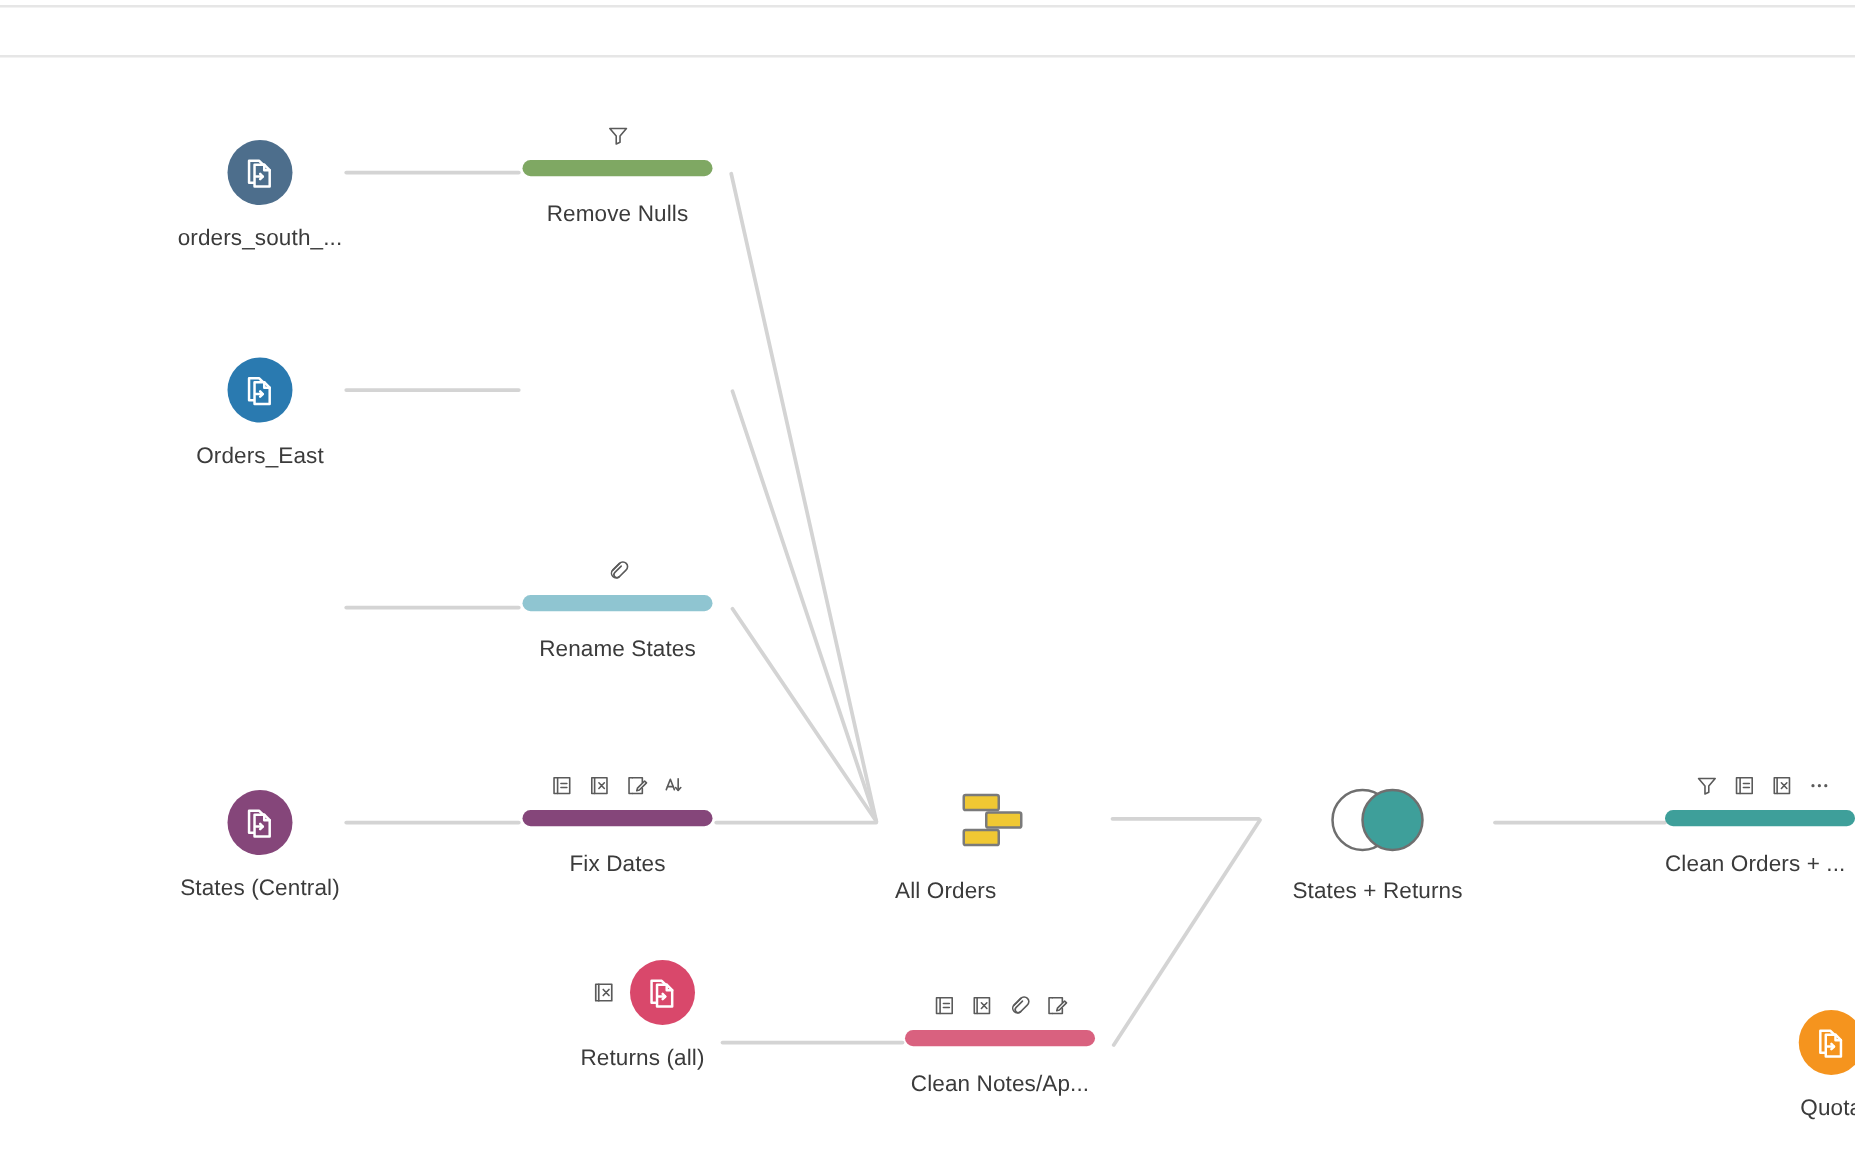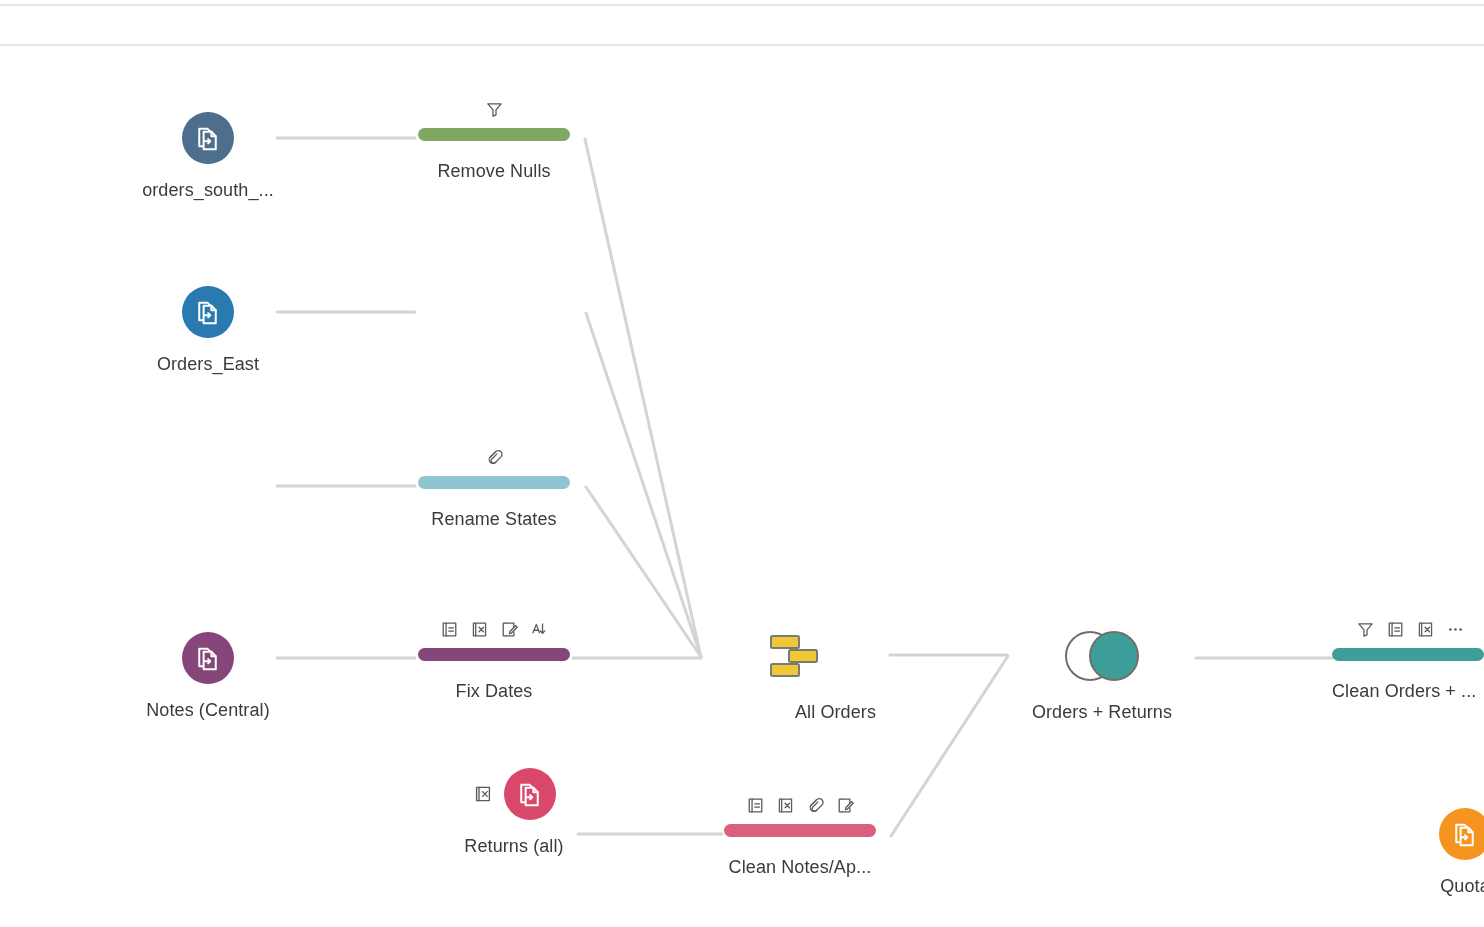--- a/index.html
+++ b/index.html
@@ -87,21 +87,21 @@
   }
   .step-icons .ic { display: block; }
   .step-bar {
     width: 152px;
     height: 13px;
     border-radius: 7px;
     margin: 4px auto 0 auto;
   }
 
   
-  .union { width: 160px; text-align: right; }
+  .union { width: 160px; text-align: left; }
   .union-glyph {
     height: 56px;
     display: flex;
     align-items: center;
     justify-content: center;
   }
 
   
   .join { width: 160px; text-align: center; }
   .join-glyph {
@@ -190,21 +190,21 @@
       <div class="src-circle" style="background:#85467A;">
         <svg width="30" height="30" viewBox="0 0 24 24" fill="none" stroke="#ffffff" stroke-width="1.6" stroke-linecap="round" stroke-linejoin="round">
           <path d="M5 4.5h6.5L15 8v10.5H5z"></path>
           <path d="M8.5 7h6.2L18.2 10.5V21H8.5z" fill="#85467A"></path>
           <path d="M14.7 7v3.5h3.5"></path>
           <path d="M9.4 14.6h4.2"></path>
           <path d="M12.1 12.9l1.7 1.7-1.7 1.7"></path>
         </svg>
       </div>
     </div>
-    <div class="node-label">Notes (Central)</div>
+    <div class="node-label">States (Central)</div>
   </div>
 
   <div class="node src" style="left:434px; top:766px;text-align:center;">
     <div class="src-row">
       <div class="badge">
         <svg width="20" height="20" viewBox="0 0 20 20" fill="none" stroke="#5a5a5a" stroke-width="1.35" stroke-linecap="round" stroke-linejoin="round">
           <path d="M6 3.4H3.6v13.2H6"></path>
           <path d="M6 3.4h10.4v13.2H6z"></path>
           <path d="M9.6 7.6l4.6 4.8M14.2 7.6l-4.6 4.8"></path>
         </svg>
@@ -383,16 +383,16 @@
 
   <div class="node join" style="left:1022px; top:630px;">
     <div class="join-glyph">
       <span>
         <svg width="96" height="52" viewBox="0 0 96 52">
           <circle cx="36" cy="26" r="24" fill="#ffffff" stroke="#6f6f6f" stroke-width="2"></circle>
           <circle cx="60" cy="26" r="24" fill="#3E9F9A" stroke="#6f6f6f" stroke-width="2"></circle>
         </svg>
       </span>
     </div>
-    <div class="node-label">Orders + Returns</div>
+    <div class="node-label">States + Returns</div>
   </div>
 
 </div>
 
 </body></html>

